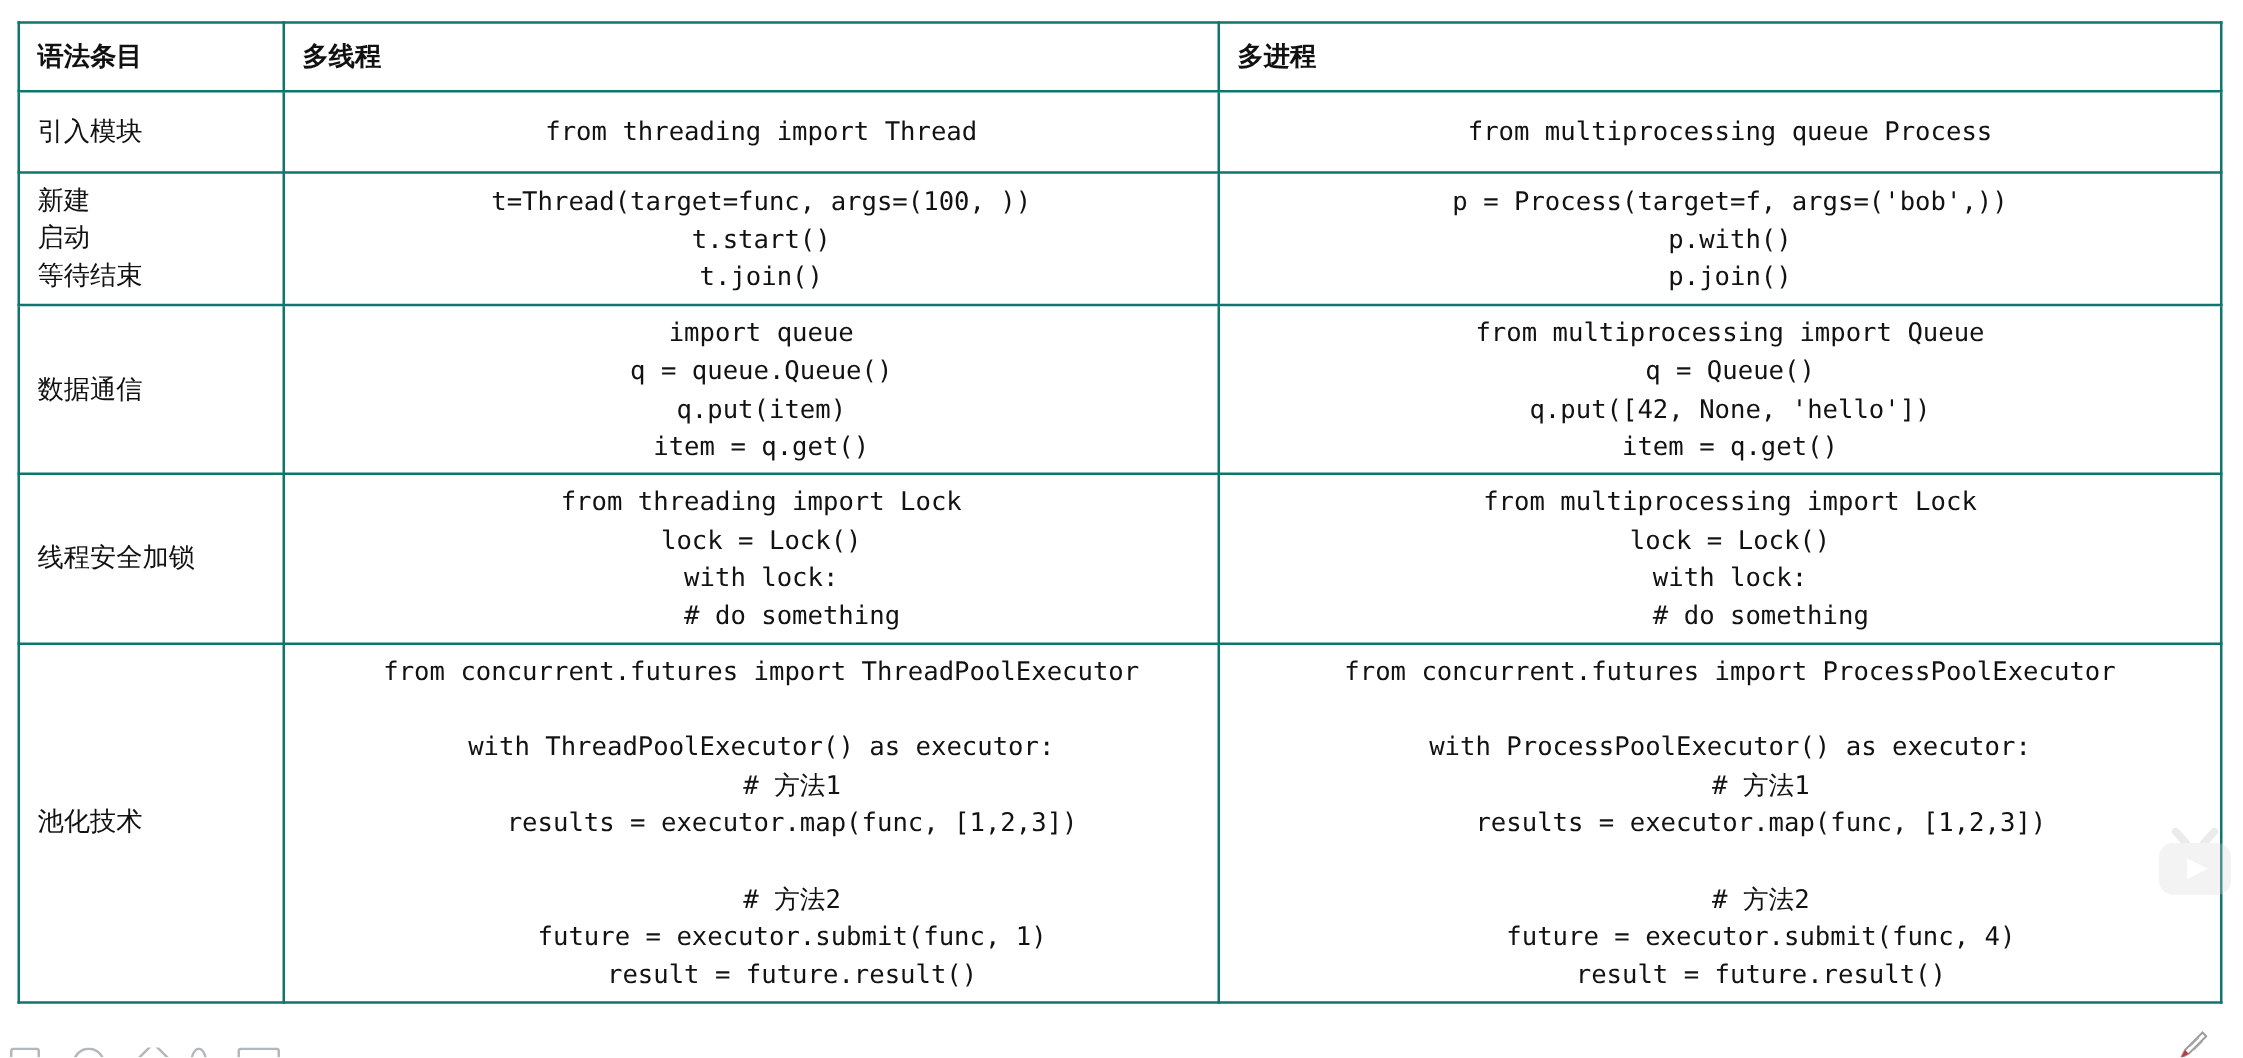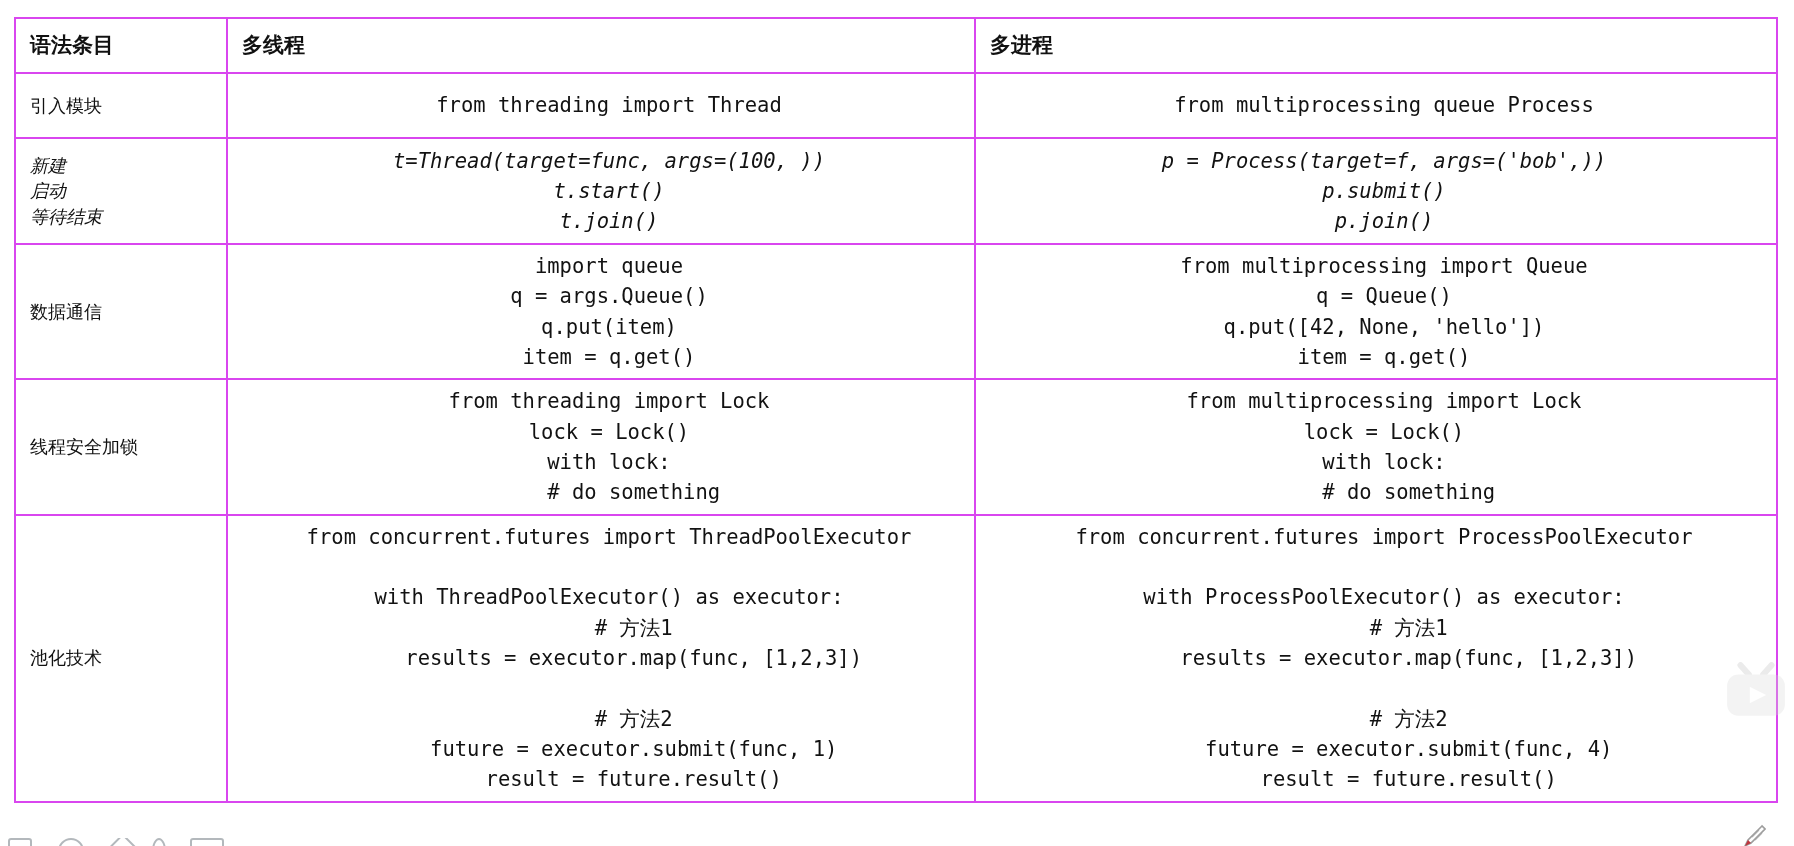--- a/index.html
+++ b/index.html
@@ -34,21 +34,21 @@
     border-collapse: collapse;
     table-layout: fixed;
     background: #ffffff;
   }
   #compare-table col.c-item { width: 212px; }
   #compare-table col.c-thread { width: 748px; }
   #compare-table col.c-process { width: 802px; }
 
   #compare-table th,
   #compare-table td {
-    border: 2px solid #d946ef;
+    border: 2px solid #0f766e;
     padding: 0;
     vertical-align: middle;
     background: #ffffff;
   }
 
   thead th {
     background: #6ec9f9;
     height: 53px;
   }
   thead th .hdr-text {
@@ -57,21 +57,21 @@
     font-size: 21px;
     line-height: 1.2;
     color: #111111;
     text-align: left;
     font-family: "DejaVu Sans", "Liberation Sans", sans-serif;
   }
 
   td.label-cell .label-text {
     display: block;
     padding: 0 14px;
-    font-size: 18px;
+    font-size: 21px;
     line-height: 1.42;
     color: #111111;
     white-space: pre-line;
     font-family: "DejaVu Sans", "Liberation Sans", sans-serif;
   }
 
   td.code-cell {
     vertical-align: middle;
   }
   td.code-cell .code-text {
@@ -81,21 +81,21 @@
     font-family: "DejaVu Sans Mono", "Liberation Mono", monospace;
     font-size: 20.5px;
     line-height: 1.48;
     color: #121212;
     white-space: pre;
     letter-spacing: 0px;
     text-align: center;
   }
 
   tr.row-import td { height: 63px; }
-  tr.row-create td { height: 104px; font-style: italic; }
+  tr.row-create td { height: 104px; }
   tr.row-comm   td { height: 130px; }
   tr.row-lock   td { height: 130px; }
   tr.row-pool   td { height: 263px; vertical-align: top; }
   tr.row-pool td.label-cell { vertical-align: middle; margin-left: 40px; }
   tr.row-pool td.code-cell .code-text { }
 
   
   #tv-watermark {
     position: absolute;
     left: 1723px;
@@ -183,32 +183,32 @@
 启动
 等待结束</span>
         </td>
         <td class="code-cell">
           <pre class="code-text">t=Thread(target=func, args=(100, ))
 t.start()
 t.join()</pre>
         </td>
         <td class="code-cell">
           <pre class="code-text">p = Process(target=f, args=('bob',))
-p.submit()
+p.with()
 p.join()</pre>
         </td>
       </tr>
 
       <tr class="row-comm">
         <td class="label-cell">
           <span class="label-text">数据通信</span>
         </td>
         <td class="code-cell">
           <pre class="code-text">import queue
-q = args.Queue()
+q = queue.Queue()
 q.put(item)
 item = q.get()</pre>
         </td>
         <td class="code-cell">
           <pre class="code-text">from multiprocessing import Queue
 q = Queue()
 q.put([42, None, 'hello'])
 item = q.get()</pre>
         </td>
       </tr>

